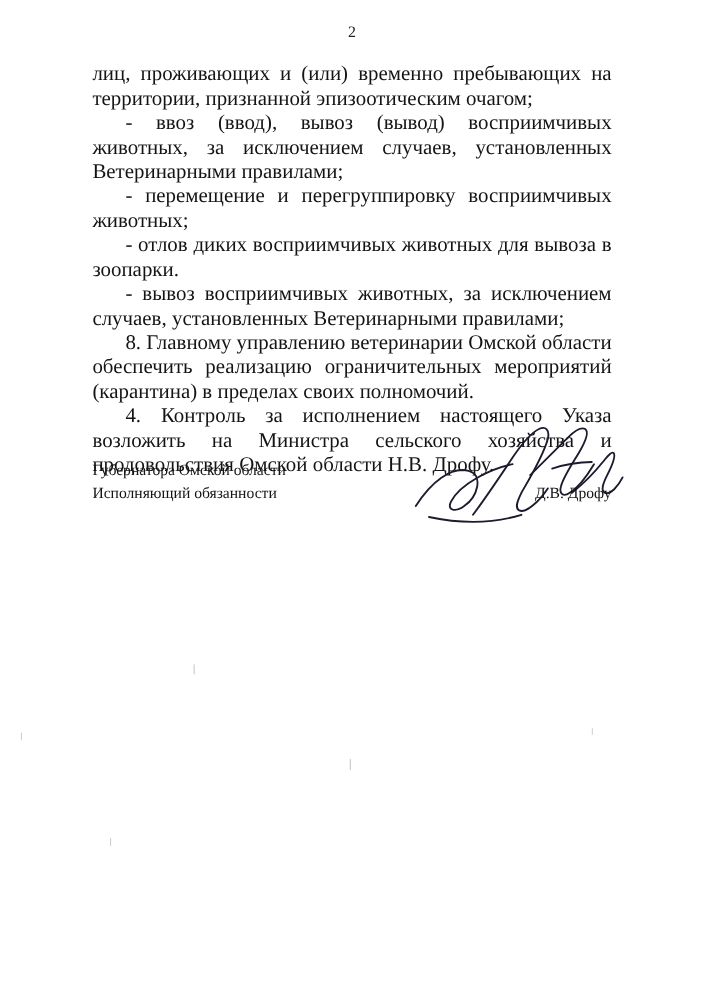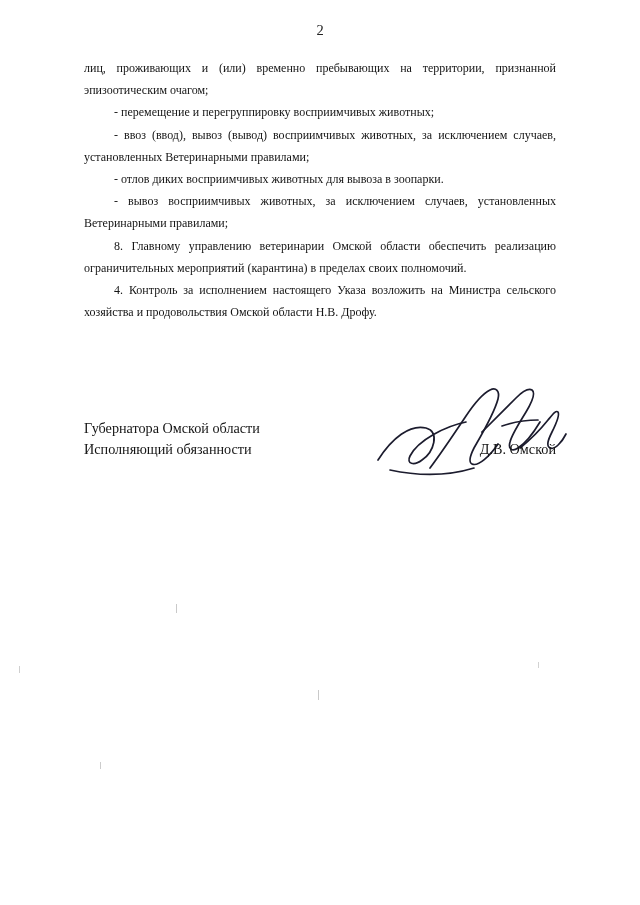--- a/index.html
+++ b/index.html
@@ -28,21 +28,21 @@
     width: 640px;
     text-align: center;
     font-size: 14.5px;
     color: #222;
   }
   .body-text {
     position: absolute;
     top: 57px;
     left: 84px;
     width: 472px;
-    font-size: 12px;
+    font-size: 19px;
     line-height: 22.2px;
     text-align: justify;
     text-justify: inter-word;
     color: #141414;
   }
   .body-text p {
     margin: 0;
     text-align: justify;
   }
   .body-text p.indent {
@@ -101,43 +101,43 @@
 </style>
 </head>
 <body>
 
 <div class="page">
 
   <div class="page-number">2</div>
 
   <div class="body-text">
     <p class="noindent">лиц, проживающих и (или) временно пребывающих на территории, признанной эпизоотическим очагом;</p>
+    <p class="indent">- ввоз (ввод), вывоз (вывод) восприимчивых животных, за исключением случаев, установленных Ветеринарными правилами;</p>
     <p class="indent">- перемещение и перегруппировку восприимчивых животных;</p>
-    <p class="indent">- ввоз (ввод), вывоз (вывод) восприимчивых животных, за исключением случаев, установленных Ветеринарными правилами;</p>
     <p class="indent">- отлов диких восприимчивых животных для вывоза в зоопарки.</p>
     <p class="indent">- вывоз восприимчивых животных, за исключением случаев, установленных Ветеринарными правилами;</p>
     <p class="indent">8. Главному управлению ветеринарии Омской области обеспечить реализацию ограничительных мероприятий (карантина) в пределах своих полномочий.</p>
     <p class="indent">4. Контроль за исполнением настоящего Указа возложить на Министра сельского хозяйства и продовольствия Омской области Н.В. Дрофу.</p>
   </div>
 
   <svg class="signature-mark" viewBox="0 0 200 110" xmlns="http://www.w3.org/2000/svg" fill="none" stroke="#1c1c2e" stroke-width="1.7" stroke-linecap="round" stroke-linejoin="round">
     <path d="M8 78 C 22 56, 40 42, 56 46 C 70 50, 64 70, 52 78 C 44 84, 36 82, 40 74 C 48 58, 76 44, 96 40"></path>
     <path d="M60 86 C 72 70, 84 52, 96 34 C 104 22, 112 12, 120 8 C 126 5, 130 9, 128 17 C 124 32, 112 52, 104 66 C 100 74, 98 80, 102 82 C 108 85, 120 74, 128 62"></path>
     <path d="M112 50 C 124 38, 136 26, 146 16 C 152 10, 158 6, 162 8 C 166 11, 162 20, 156 30 C 150 40, 142 52, 140 60 C 138 67, 142 70, 148 66 C 156 61, 164 50, 170 40"></path>
     <path d="M132 44 C 144 40, 156 38, 168 38"></path>
     <path d="M150 66 C 160 58, 170 48, 178 38 C 183 32, 186 28, 188 30 C 190 33, 186 42, 182 50 C 178 58, 176 64, 180 66 C 185 68, 192 60, 196 52"></path>
     <path d="M20 88 C 48 94, 78 94, 104 86"></path>
   </svg>
 
   <div class="signature-block">
     <div class="sig-left">
       <div>Губернатора Омской области</div>
       <div>Исполняющий обязанности</div>
     </div>
-    <div class="sig-name">Д.В. Омской</div>
+    <div class="sig-name">Д.В. Дрофу</div>
   </div>
 
   <div class="speck s1"></div>
   <div class="speck s2"></div>
   <div class="speck s3"></div>
   <div class="speck s4"></div>
   <div class="speck s5"></div>
 
 </div>
 

